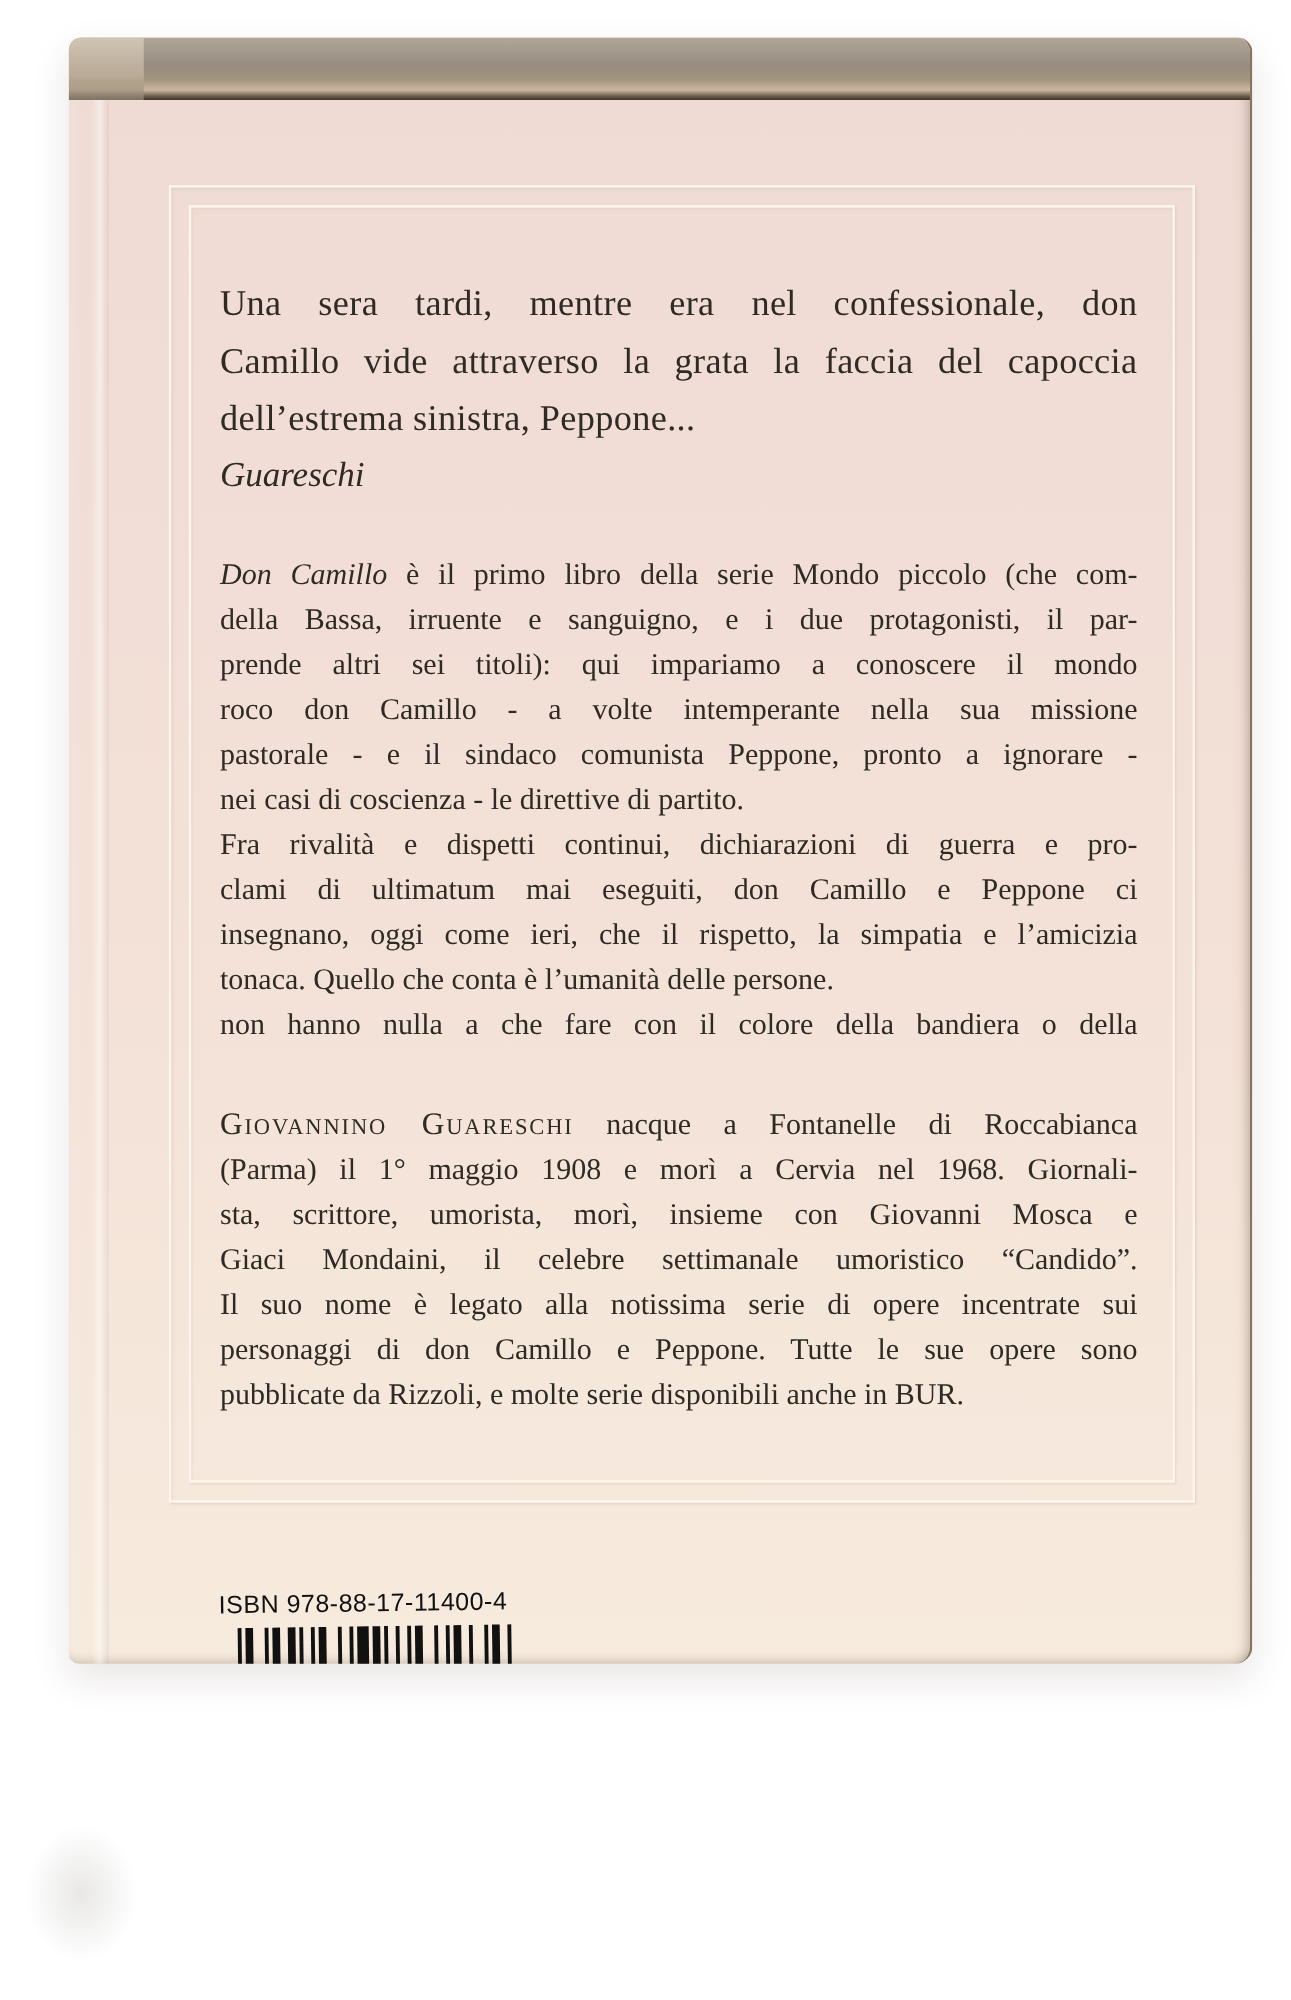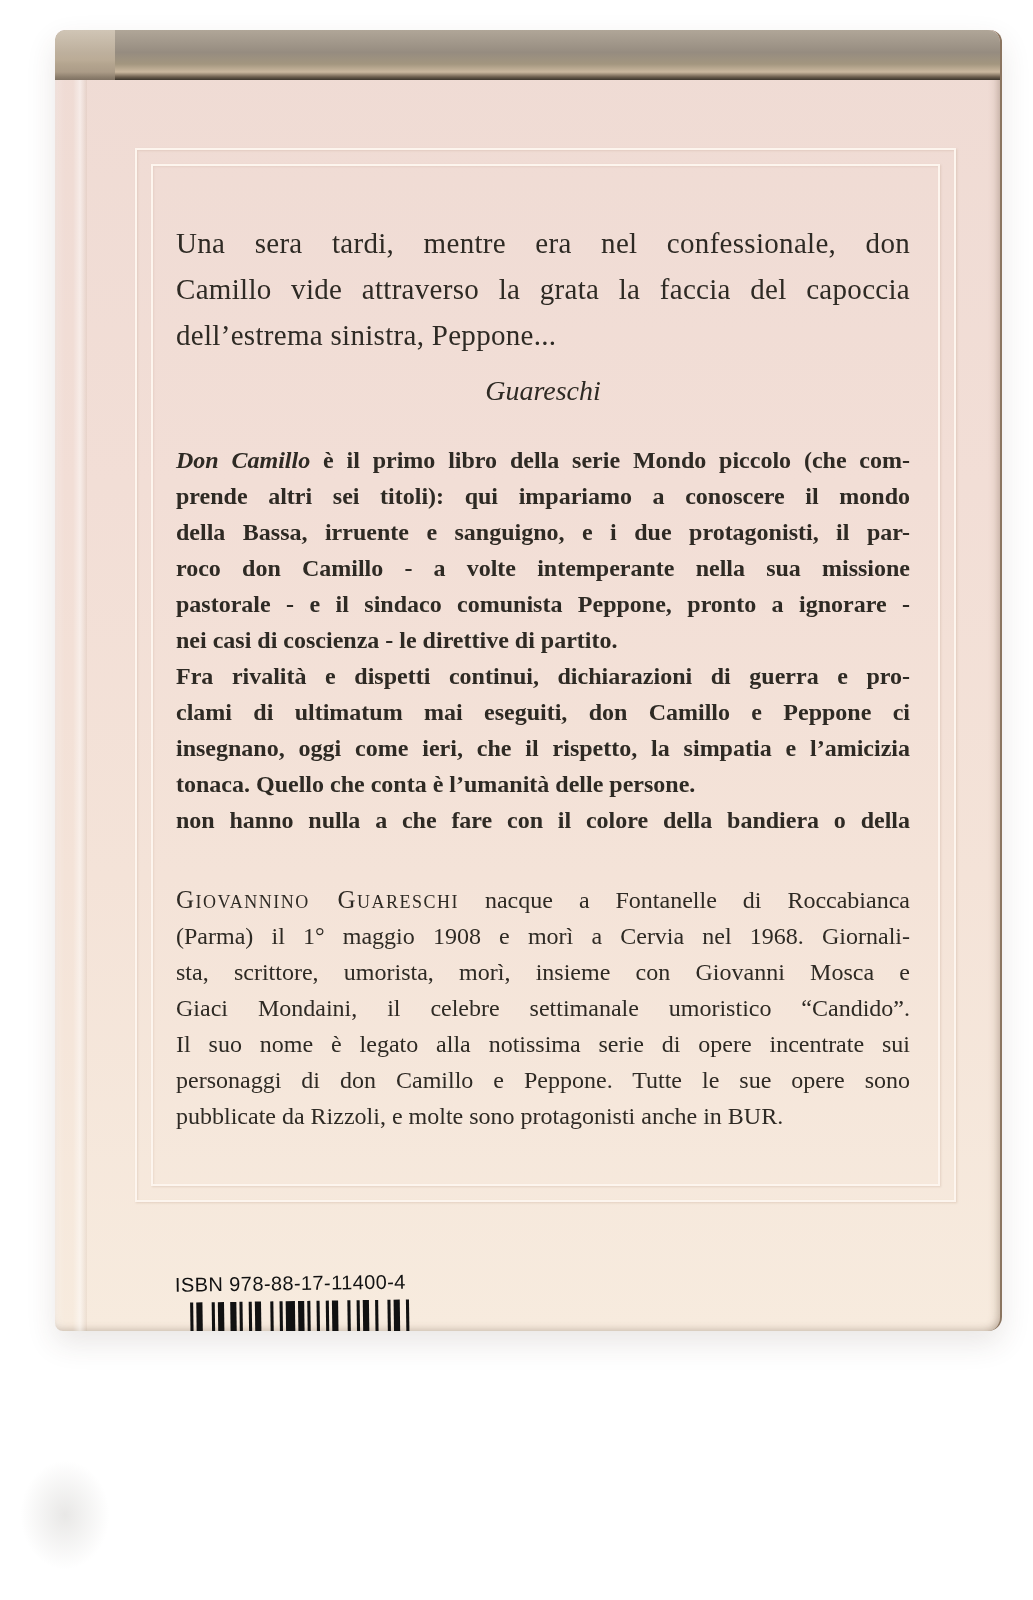--- a/index.html
+++ b/index.html
@@ -38,23 +38,23 @@
   }
   .frame-inner{
     position:absolute;inset:14px;
     border:2px solid #fdf5ee;
     box-shadow:1px 1px 2px rgba(190,160,140,0.3), inset 1px 1px 2px rgba(190,160,140,0.2);
   }
   .textcol{position:absolute;left:121px;width:734px;color:#2e2a24;}
   .quote{top:190px;font-size:29px;line-height:46px;}
   .quote .tline{letter-spacing:0.3px;}
   .attribution{
-    margin-top:10px;text-align:center;font-style:italic;font-size:28px;
+    margin-top:0;text-align:left;font-style:italic;font-size:28px;
   }
-  .desc{top:412px;font-size:24px;line-height:36px;font-weight:bold;}
+  .desc{top:412px;font-size:24px;line-height:36px;}
   .author{top:852px;font-size:24px;line-height:36px;}
   .tline{white-space:nowrap;}
   .just{text-align:justify;text-align-last:justify;}
   .lead-italic{font-style:italic;}
   .lead-smallcaps{font-variant:small-caps;letter-spacing:1.5px;font-size:25px;}
   .barcode-block{position:absolute;left:120px;top:1242px;width:250px;color:#111;}
   .isbn-label{
     font-family:"Liberation Sans", sans-serif;font-size:20px;letter-spacing:0.4px;
     color:#111;white-space:nowrap;transform:rotate(-0.8deg);
   }
@@ -95,42 +95,42 @@
         <div class="tline just">Una sera tardi, mentre era nel confessionale, don</div>
         <div class="tline just">Camillo vide attraverso la grata la faccia del capoccia</div>
         <div class="tline">dell’estrema sinistra, Peppone...</div>
       </div>
     <div class="attribution">Guareschi</div>
   </div>
 
   <div class="textcol desc">
     <div class="tline just"><span class="lead-italic">Don Camillo</span><span> è il primo libro della serie Mondo piccolo (che com-</span></div>
     <div>
+        <div class="tline just">della Bassa, irruente e sanguigno, e i due protagonisti, il par-</div>
         <div class="tline just">prende altri sei titoli): qui impariamo a conoscere il mondo</div>
-        <div class="tline just">della Bassa, irruente e sanguigno, e i due protagonisti, il par-</div>
         <div class="tline just">roco don Camillo - a volte intemperante nella sua missione</div>
         <div class="tline just">pastorale - e il sindaco comunista Peppone, pronto a ignorare -</div>
         <div class="tline">nei casi di coscienza - le direttive di partito.</div>
         <div class="tline just">Fra rivalità e dispetti continui, dichiarazioni di guerra e pro-</div>
         <div class="tline just">clami di ultimatum mai eseguiti, don Camillo e Peppone ci</div>
         <div class="tline just">insegnano, oggi come ieri, che il rispetto, la simpatia e l’amicizia</div>
         <div class="tline">tonaca. Quello che conta è l’umanità delle persone.</div>
         <div class="tline just">non hanno nulla a che fare con il colore della bandiera o della</div>
       </div>
   </div>
 
   <div class="textcol author">
     <div class="tline just"><span class="lead-smallcaps">Giovannino Guareschi</span><span> nacque a Fontanelle di Roccabianca</span></div>
     <div>
         <div class="tline just">(Parma) il 1° maggio 1908 e morì a Cervia nel 1968. Giornali-</div>
         <div class="tline just">sta, scrittore, umorista, morì, insieme con Giovanni Mosca e</div>
         <div class="tline just">Giaci Mondaini, il celebre settimanale umoristico “Candido”.</div>
         <div class="tline just">Il suo nome è legato alla notissima serie di opere incentrate sui</div>
         <div class="tline just">personaggi di don Camillo e Peppone. Tutte le sue opere sono</div>
-        <div class="tline">pubblicate da Rizzoli, e molte sono protagonisti anche in BUR.</div>
+        <div class="tline">pubblicate da Rizzoli, e molte serie disponibili anche in BUR.</div>
       </div>
   </div>
 
   <div class="barcode-block">
     <div class="isbn-label">ISBN 978-88-17-11400-4</div>
     <svg class="barcode-svg" width="250" height="140" viewBox="0 0 250 140">
       <g>
           <rect x="16.00" y="4" width="3.08" height="118" fill="#111111"></rect>
           <rect x="22.17" y="4" width="6.17" height="118" fill="#111111"></rect>
           <rect x="37.58" y="4" width="3.08" height="96" fill="#111111"></rect>

